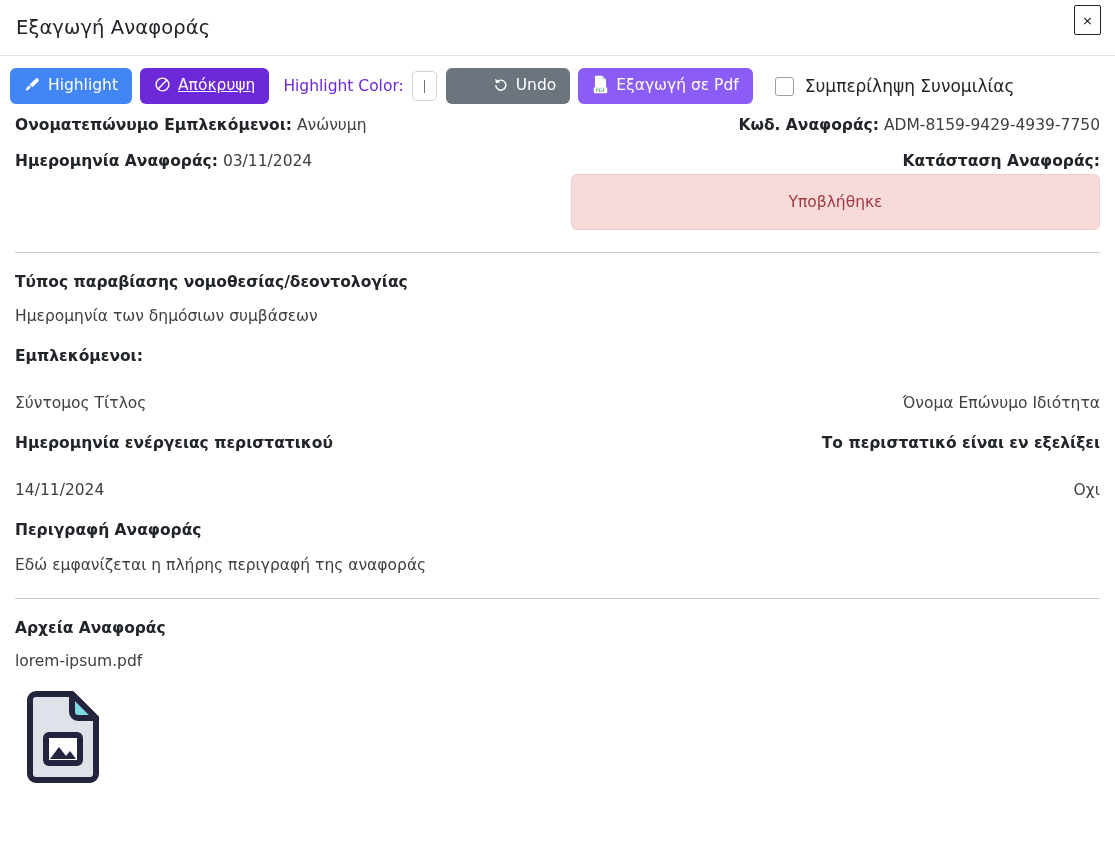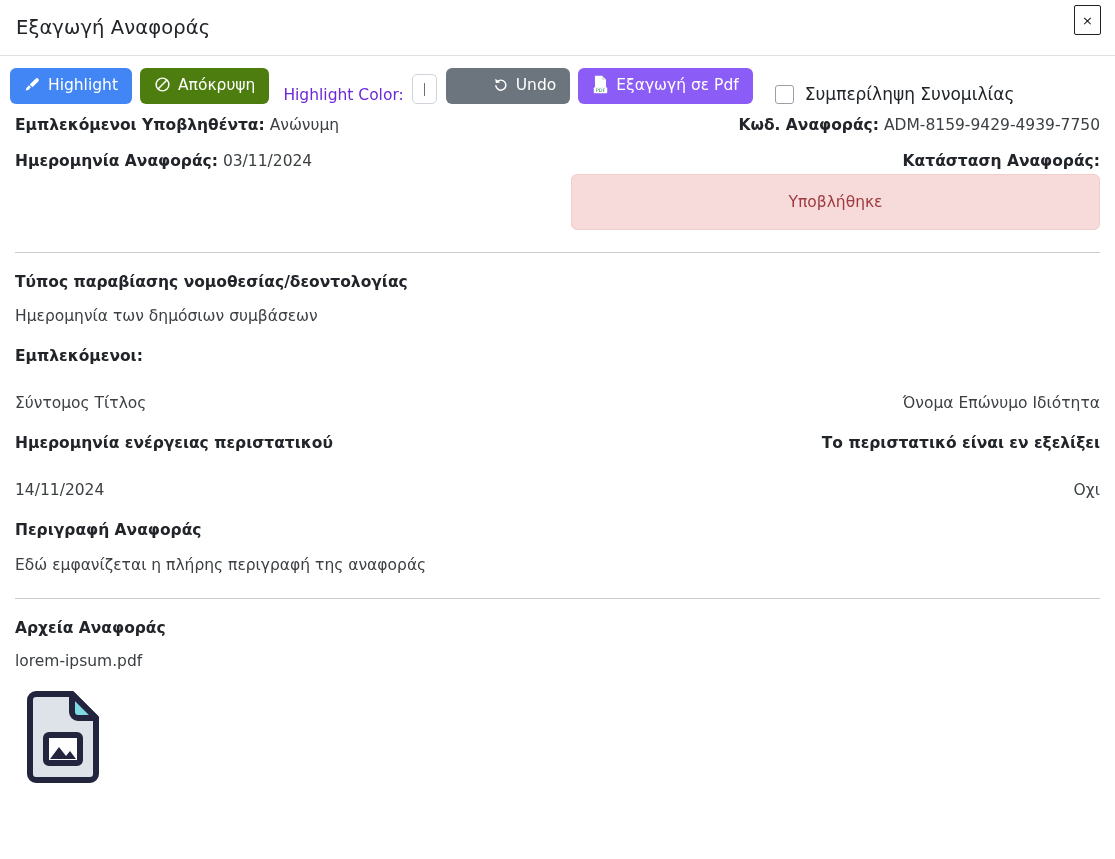--- a/index.html
+++ b/index.html
@@ -50,42 +50,42 @@
     display: flex;
     align-items: center;
     justify-content: center;
     padding: 0;
     font-family: "DejaVu Sans", "Liberation Sans", sans-serif;
   }
 
   
   .toolbar {
     display: flex;
-    align-items: flex-end;
+    align-items: center;
     gap: 0;
     padding: 12px 10px 10px 10px;
     height: 58px;
   }
   .btn {
     display: inline-flex;
     align-items: center;
     gap: 7px;
     border: none;
     border-radius: 6px;
     color: #fff;
     font-size: 15.5px;
     font-family: "DejaVu Sans", "Liberation Sans", sans-serif;
     padding: 7px 14px;
     height: 36px;
     cursor: pointer;
     white-space: nowrap;
     line-height: 1;
   }
   .btn-highlight { background: #4285f4; margin-left: 0; }
-  .btn-hide { background: #4d7c0f; margin-left: 8px; }
+  .btn-hide { background: #6d28d9; margin-left: 8px; text-decoration: underline; }
   .btn-undo { background: #6c757d; margin-left: 0px; padding-left: 47px; }
   .btn-pdf { background: #8b5cf6; margin-left: 8px; }
 
   .hl-color-label {
     font-size: 15.5px;
     color: #6d28d9;
     margin-left: 14px;
     margin-right: 8px;
     white-space: nowrap;
   }
@@ -262,21 +262,21 @@
   <span class="chk-wrap">
     <button class="chk"></button>
     <span class="chk-label">Συμπερίληψη Συνομιλίας</span>
   </span>
 </div>
 
 <div class="content">
 
   <div class="row2">
     <div class="meta-line">
-      <b>Εμπλεκόμενοι Υποβληθέντα:</b>
+      <b>Ονοματεπώνυμο Εμπλεκόμενοι:</b>
       <span class="meta-val">Ανώνυμη</span>
     </div>
     <div class="meta-line right">
       <b>Κωδ. Αναφοράς:</b>
       <span class="meta-val">ADM-8159-9429-4939-7750</span>
     </div>
   </div>
 
   <div class="spacer-8"></div>
 

